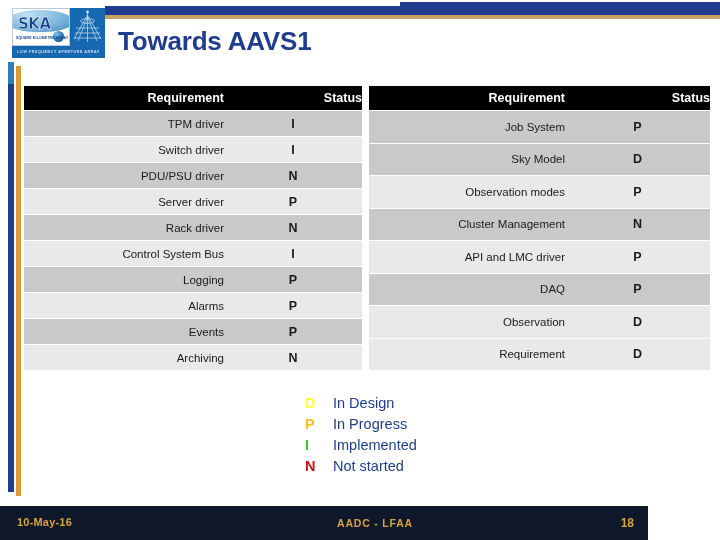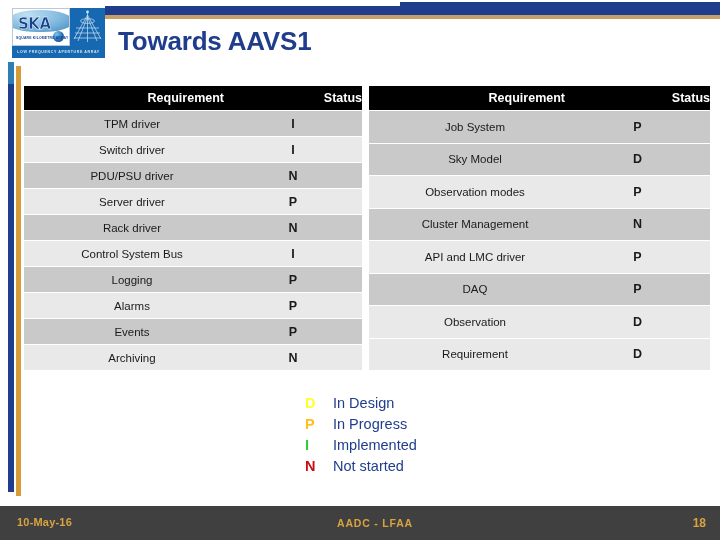--- a/index.html
+++ b/index.html
@@ -182,21 +182,21 @@
     height: 14px;
     margin-top: 42px;
   }
   .tbl td {
     font-size: 11.5px;
     color: #1a1a1a;
     height: 17px;
     padding: 4px 0 4px 0;
   }
   .tbl td.req {
-    text-align: center;
+    text-align: right;
     padding-left: 16px;
   }
   .tbl td.st {
     text-align: center;
     font-weight: bold;
     font-size: 12.5px;
   }
   .tbl tr.odd td  { background: #c9c9c9; }
   .tbl tr.even td { background: #e9e9e9; }
 
@@ -225,23 +225,23 @@
     color: #1f3d8c;
     line-height: 21px;
     white-space: nowrap;
   }
 
   
   .footer {
     position: absolute;
     left: 0;
     top: 506px;
-    width: 720px;
+    width: 648px;
     height: 34px;
-    background: #404040;
+    background: #0f172a;
   }
   .footer .date {
     position: absolute;
     left: 17px;
     top: 10px;
     color: #d9a340;
     font-size: 11px;
     font-weight: bold;
     letter-spacing: 0.2px;
   }

